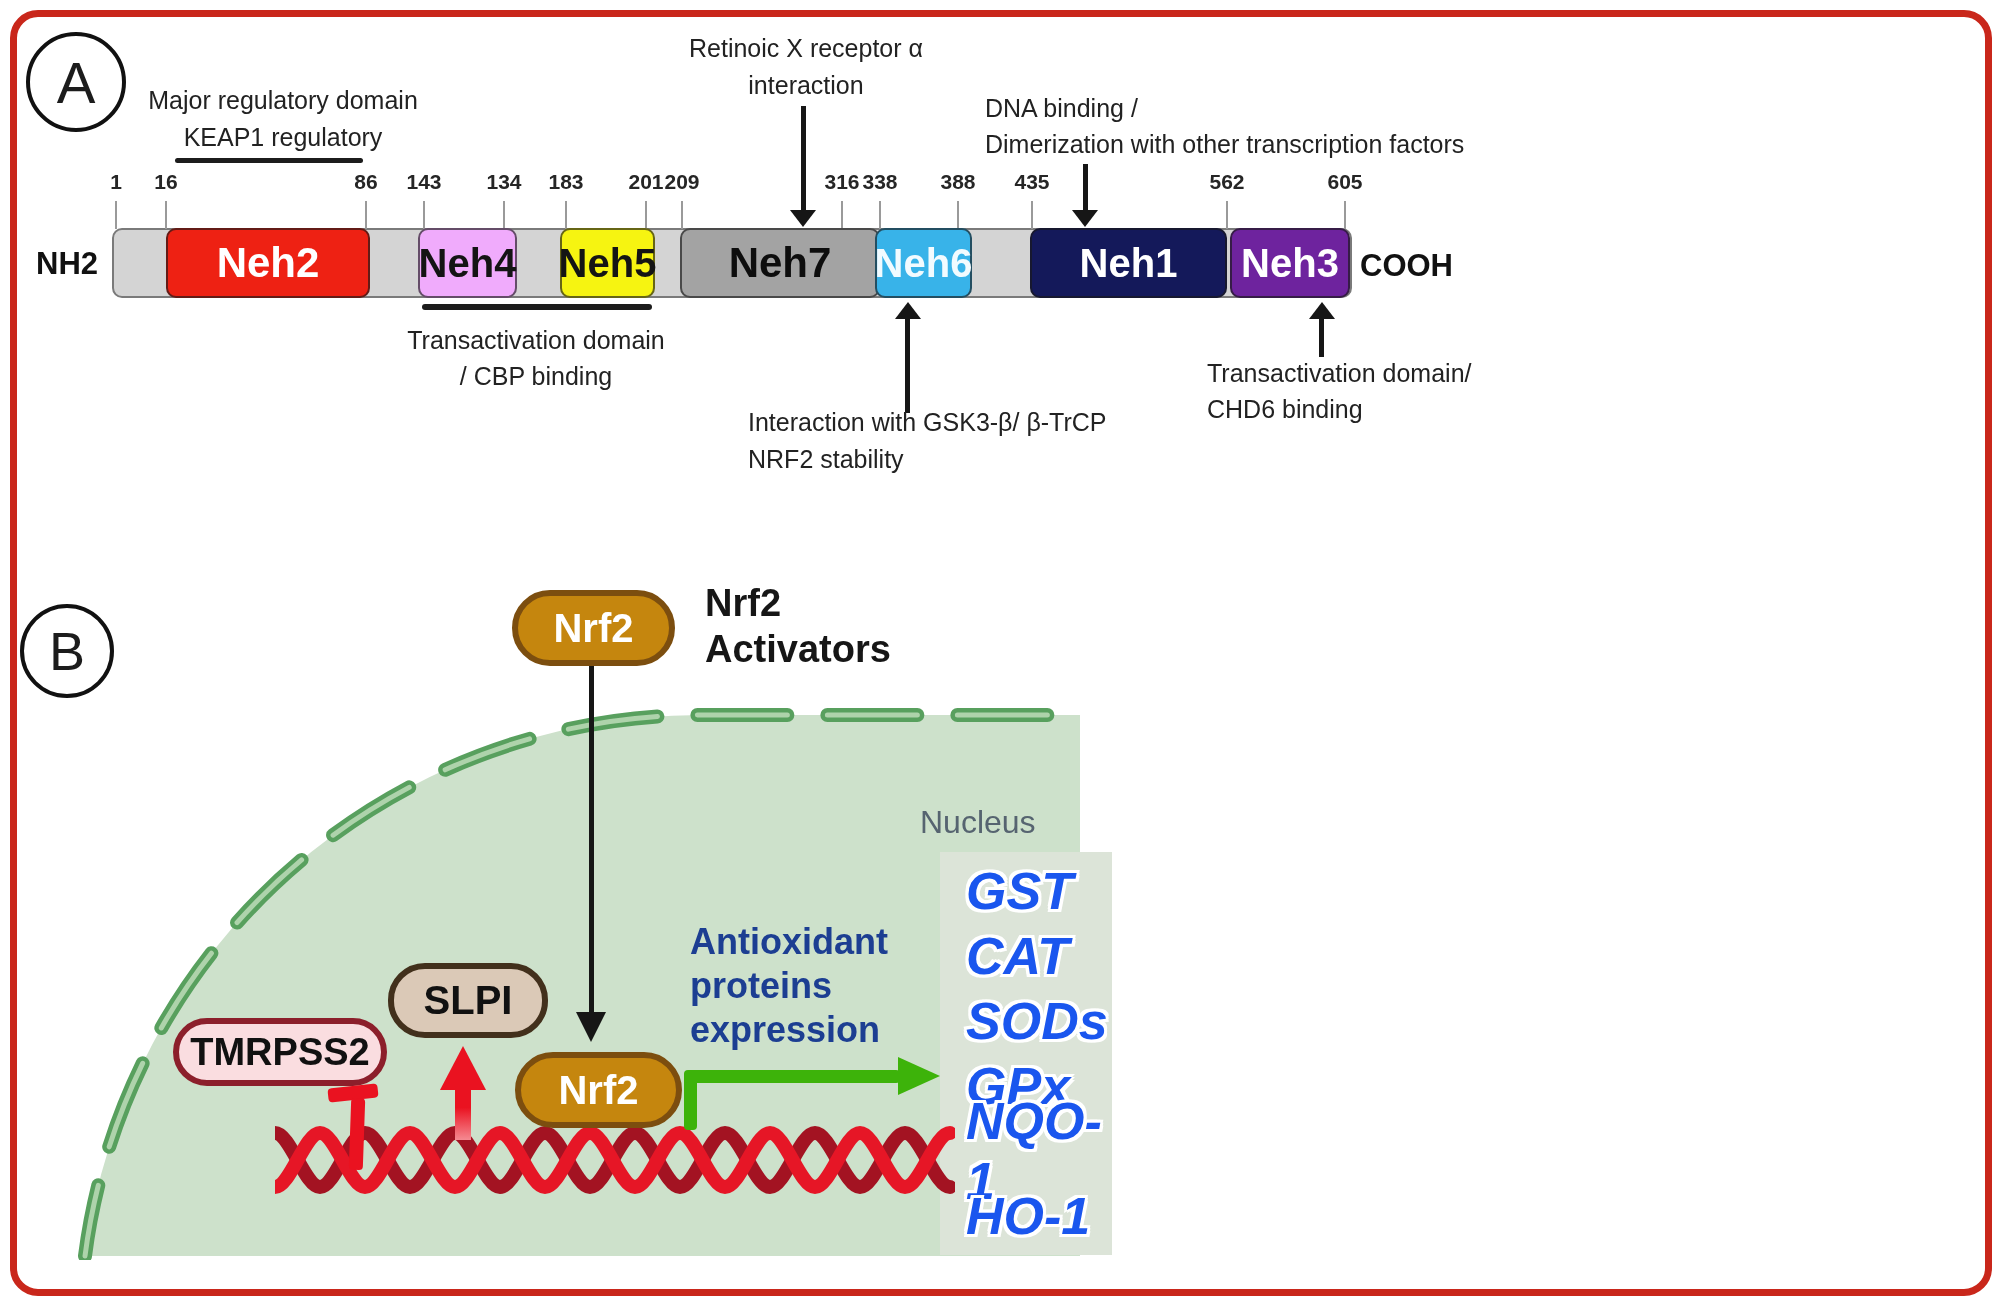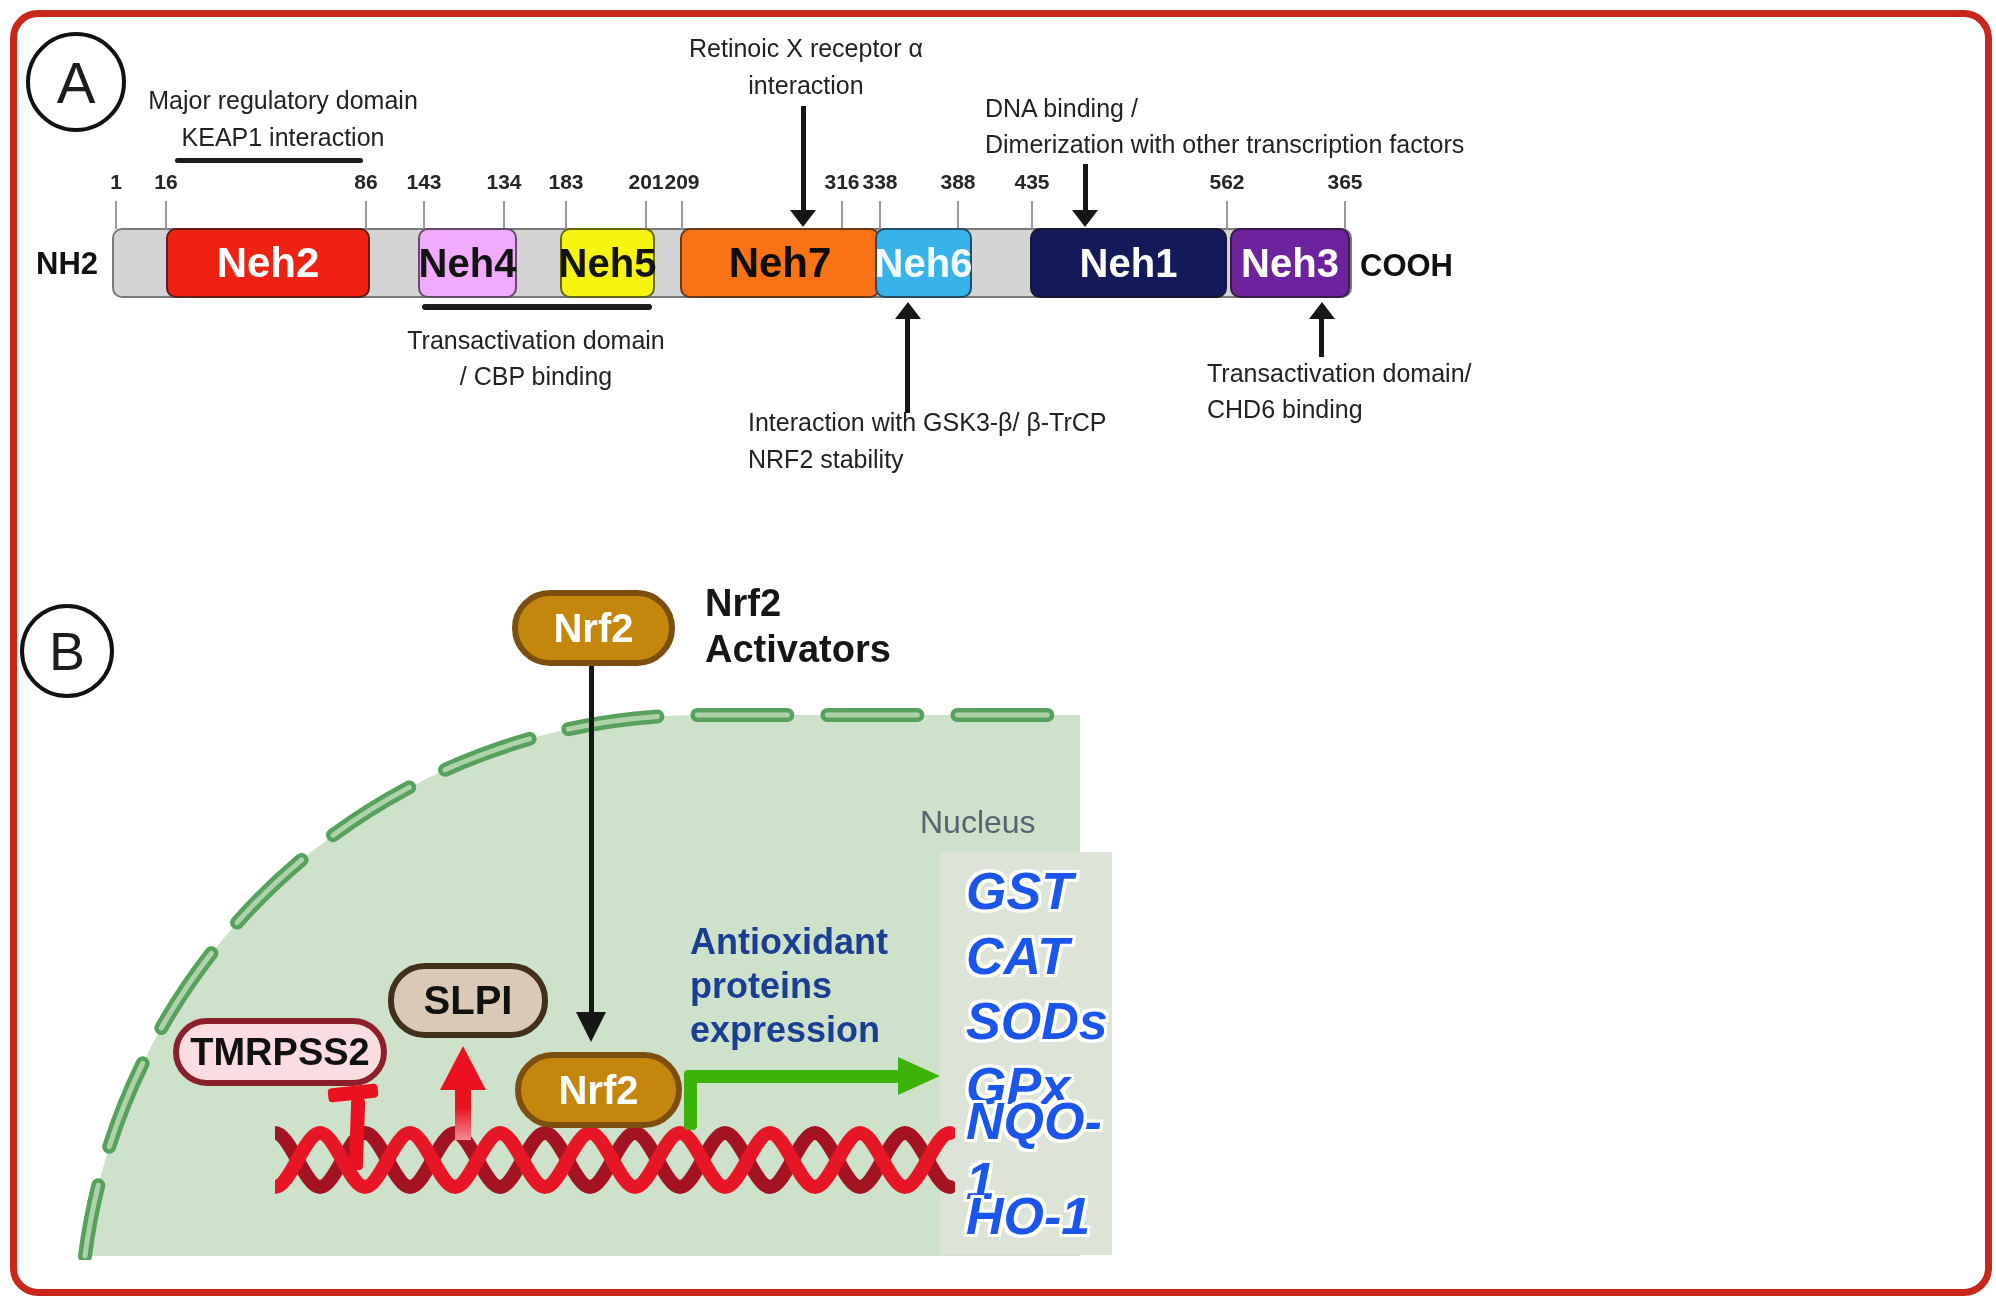--- a/index.html
+++ b/index.html
@@ -77,21 +77,21 @@
 </head>
 <body>
 
 <div id="stage">
 
   <div class="abs panel-circle" id="circleA">
     <span>A</span>
   </div>
 
   <div class="abs ann center" style="left:283px;top:82px;">Major regulatory domain</div>
-  <div class="abs ann center" style="left:283px;top:119px;">KEAP1 interaction</div>
+  <div class="abs ann center" style="left:283px;top:119px;">KEAP1 regulatory</div>
   <div class="abs underline-bar" style="left:175px;top:158px;width:188px;"></div>
 
   <div class="abs ann center" style="left:806px;top:30px;">Retinoic X receptor α</div>
   <div class="abs ann center" style="left:806px;top:67px;">interaction</div>
   <div class="abs shaft" style="left:801px;top:106px;width:5px;height:106px;"></div>
   <div class="abs head down" style="left:790px;top:210px;"></div>
 
   <div class="abs ann" style="left:985px;top:90px;">DNA binding /</div>
   <div class="abs ann" style="left:985px;top:126px;">Dimerization with other transcription factors</div>
   <div class="abs shaft" style="left:1083px;top:164px;width:5px;height:48px;"></div>
@@ -120,28 +120,28 @@
       <div class="abs tick-num" style="left: 812px;">316</div>
       <div class="abs tick-line" style="left: 841px;"></div>
       <div class="abs tick-num" style="left: 850px;">338</div>
       <div class="abs tick-line" style="left: 879px;"></div>
       <div class="abs tick-num" style="left: 928px;">388</div>
       <div class="abs tick-line" style="left: 957px;"></div>
       <div class="abs tick-num" style="left: 1002px;">435</div>
       <div class="abs tick-line" style="left: 1031px;"></div>
       <div class="abs tick-num" style="left: 1197px;">562</div>
       <div class="abs tick-line" style="left: 1226px;"></div>
-      <div class="abs tick-num" style="left: 1315px;">365</div>
+      <div class="abs tick-num" style="left: 1315px;">605</div>
       <div class="abs tick-line" style="left: 1344px;"></div>
     </div>
   <div id="domains-layer">
       <div class="abs domain" style="left: 166px; width: 204px; background: rgb(238, 33, 19); color: rgb(255, 255, 255); font-size: 42px;">Neh2</div>
       <div class="abs domain" style="left: 418px; width: 99px; background: #f0abfc; color: rgb(20, 20, 20); font-size: 40px;">Neh4</div>
       <div class="abs domain" style="left: 560px; width: 95px; background: rgb(246, 244, 17); color: rgb(20, 20, 20); font-size: 40px;">Neh5</div>
-      <div class="abs domain" style="left: 680px; width: 200px; background: #f97316; color: rgb(13, 13, 13); font-size: 42px;">Neh7</div>
+      <div class="abs domain" style="left: 680px; width: 200px; background: #a3a3a3; color: rgb(13, 13, 13); font-size: 42px;">Neh7</div>
       <div class="abs domain" style="left: 875px; width: 97px; background: rgb(56, 179, 233); color: rgb(242, 251, 255); font-size: 40px;">Neh6</div>
       <div class="abs domain" style="left: 1030px; width: 197px; background: rgb(20, 25, 90); color: rgb(255, 255, 255); font-size: 40px;">Neh1</div>
       <div class="abs domain" style="left: 1230px; width: 120px; background: rgb(110, 35, 158); color: rgb(255, 255, 255); font-size: 40px;">Neh3</div>
     </div>
 
   <div class="abs underline-bar" style="left:422px;top:304px;width:230px;height:6px;"></div>
   <div class="abs ann center" style="left:536px;top:322px;">Transactivation domain</div>
   <div class="abs ann center" style="left:536px;top:358px;">/ CBP binding</div>
 
   <div class="abs head up" style="left:895px;top:302px;"></div>

